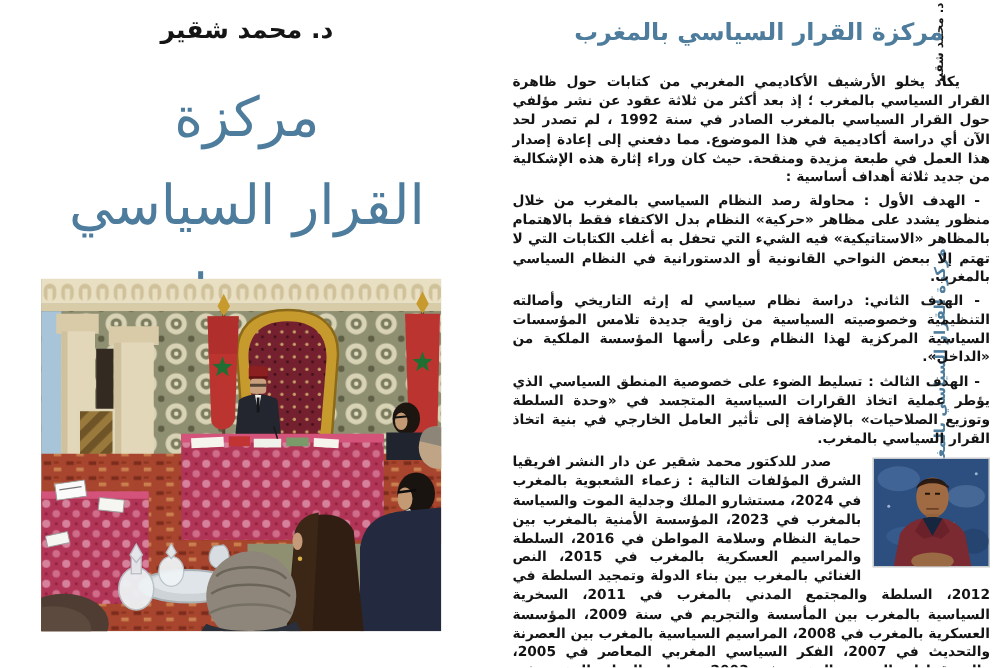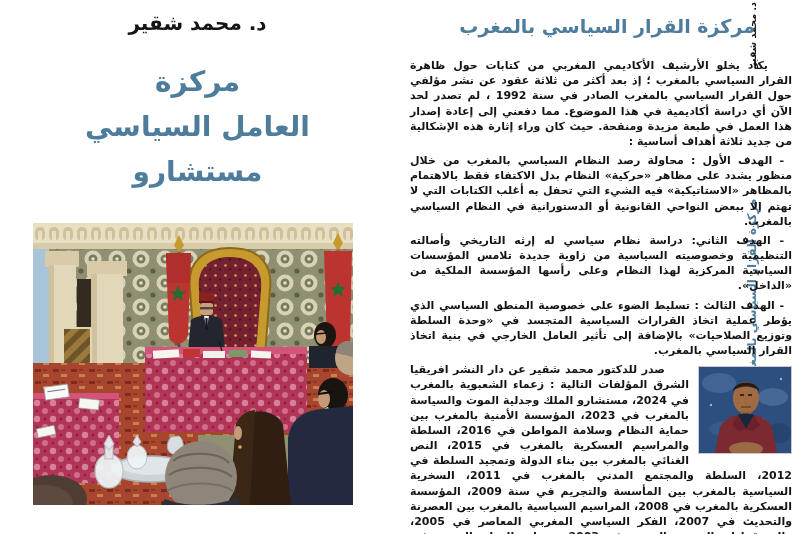--- a/index.html
+++ b/index.html
@@ -4,21 +4,21 @@
 <style>
   html,body{margin:0;padding:0;background:#ffffff;}
   body{width:800px;height:534px;font-family:"DejaVu Sans",sans-serif;}
   .book{position:relative;width:800px;height:534px;background:#fff;overflow:hidden;}
 
   
   .front{position:absolute;left:0;top:0;width:368px;height:534px;}
   .front-author{position:absolute;top:11px;left:30px;width:335px;text-align:center;
     direction:rtl;font-weight:bold;font-size:20px;color:#151515;letter-spacing:0.5px;}
   .front-title{position:absolute;top:60px;left:20px;width:355px;text-align:center;
-    direction:rtl;font-weight:bold;font-size:28px;line-height:1.6;color:#4e7c9c;}
+    direction:rtl;font-weight:normal;font-size:44px;line-height:1.6;color:#4e7c9c;}
   .front-photo{position:absolute;left:33px;top:223px;width:320px;height:282px;display:block;}
 
   
   .spine{position:absolute;left:368px;top:0;width:32px;height:534px;}
   .spine-text{position:absolute;white-space:nowrap;direction:rtl;font-weight:bold;
     transform:translate(-50%,-50%) rotate(-90deg);}
   .spine-author{left:384px;top:35px;font-size:9.5px;color:#151515;}
   .spine-title{left:384px;top:292px;font-size:12px;color:#4e7c9c;}
 
   
@@ -37,21 +37,21 @@
 </head>
 <body>
 
 <div class="book">
 
   <div class="front">
     <div class="front-author">د. محمد شقير</div>
 
     <div class="front-title">
       <div>مركزة</div>
-      <div>العامل السياسي</div>
+      <div>القرار السياسي</div>
       <div>مستشارو</div>
     </div>
 
     <svg class="front-photo" viewBox="0 0 320 282">
       <defs>
         <pattern id="zel" width="24" height="24" patternUnits="userSpaceOnUse">
           <rect width="24" height="24" fill="#8f8f72"></rect>
           <circle cx="12" cy="12" r="8.5" fill="#d9d3b6"></circle>
           <circle cx="12" cy="12" r="4.5" fill="#7b7b5e"></circle>
           <circle cx="12" cy="12" r="1.8" fill="#e3ddc2"></circle>

